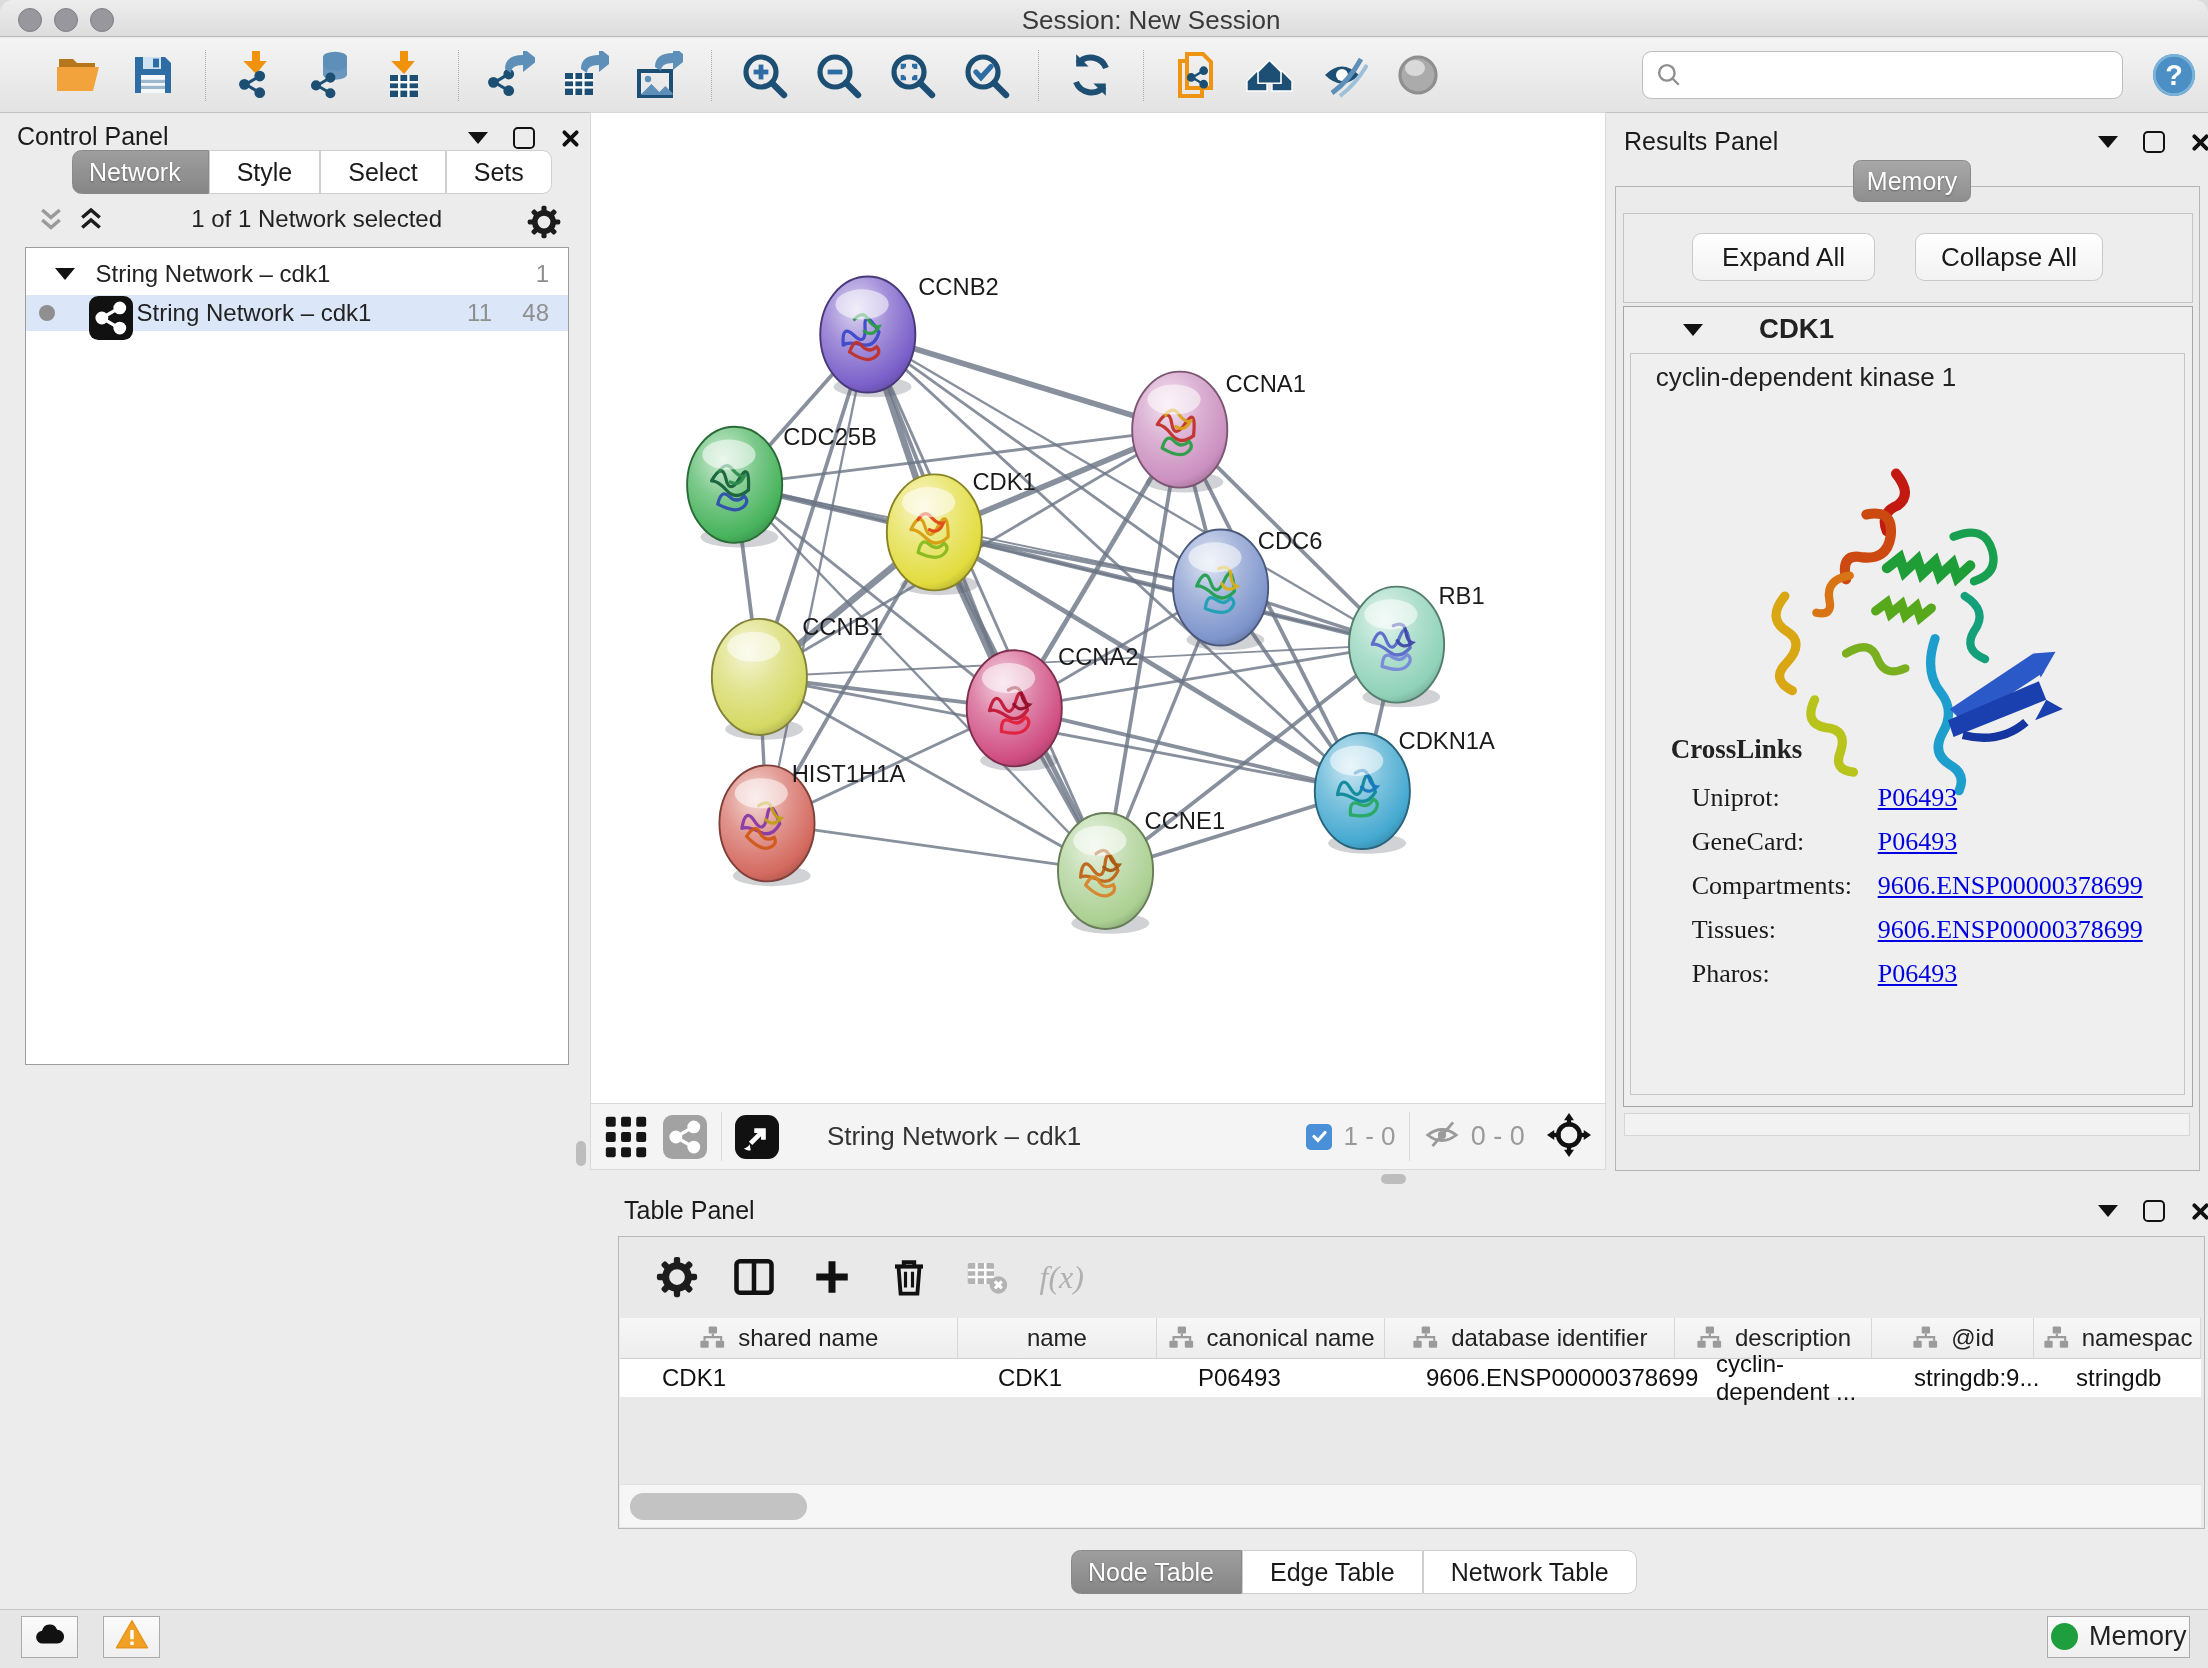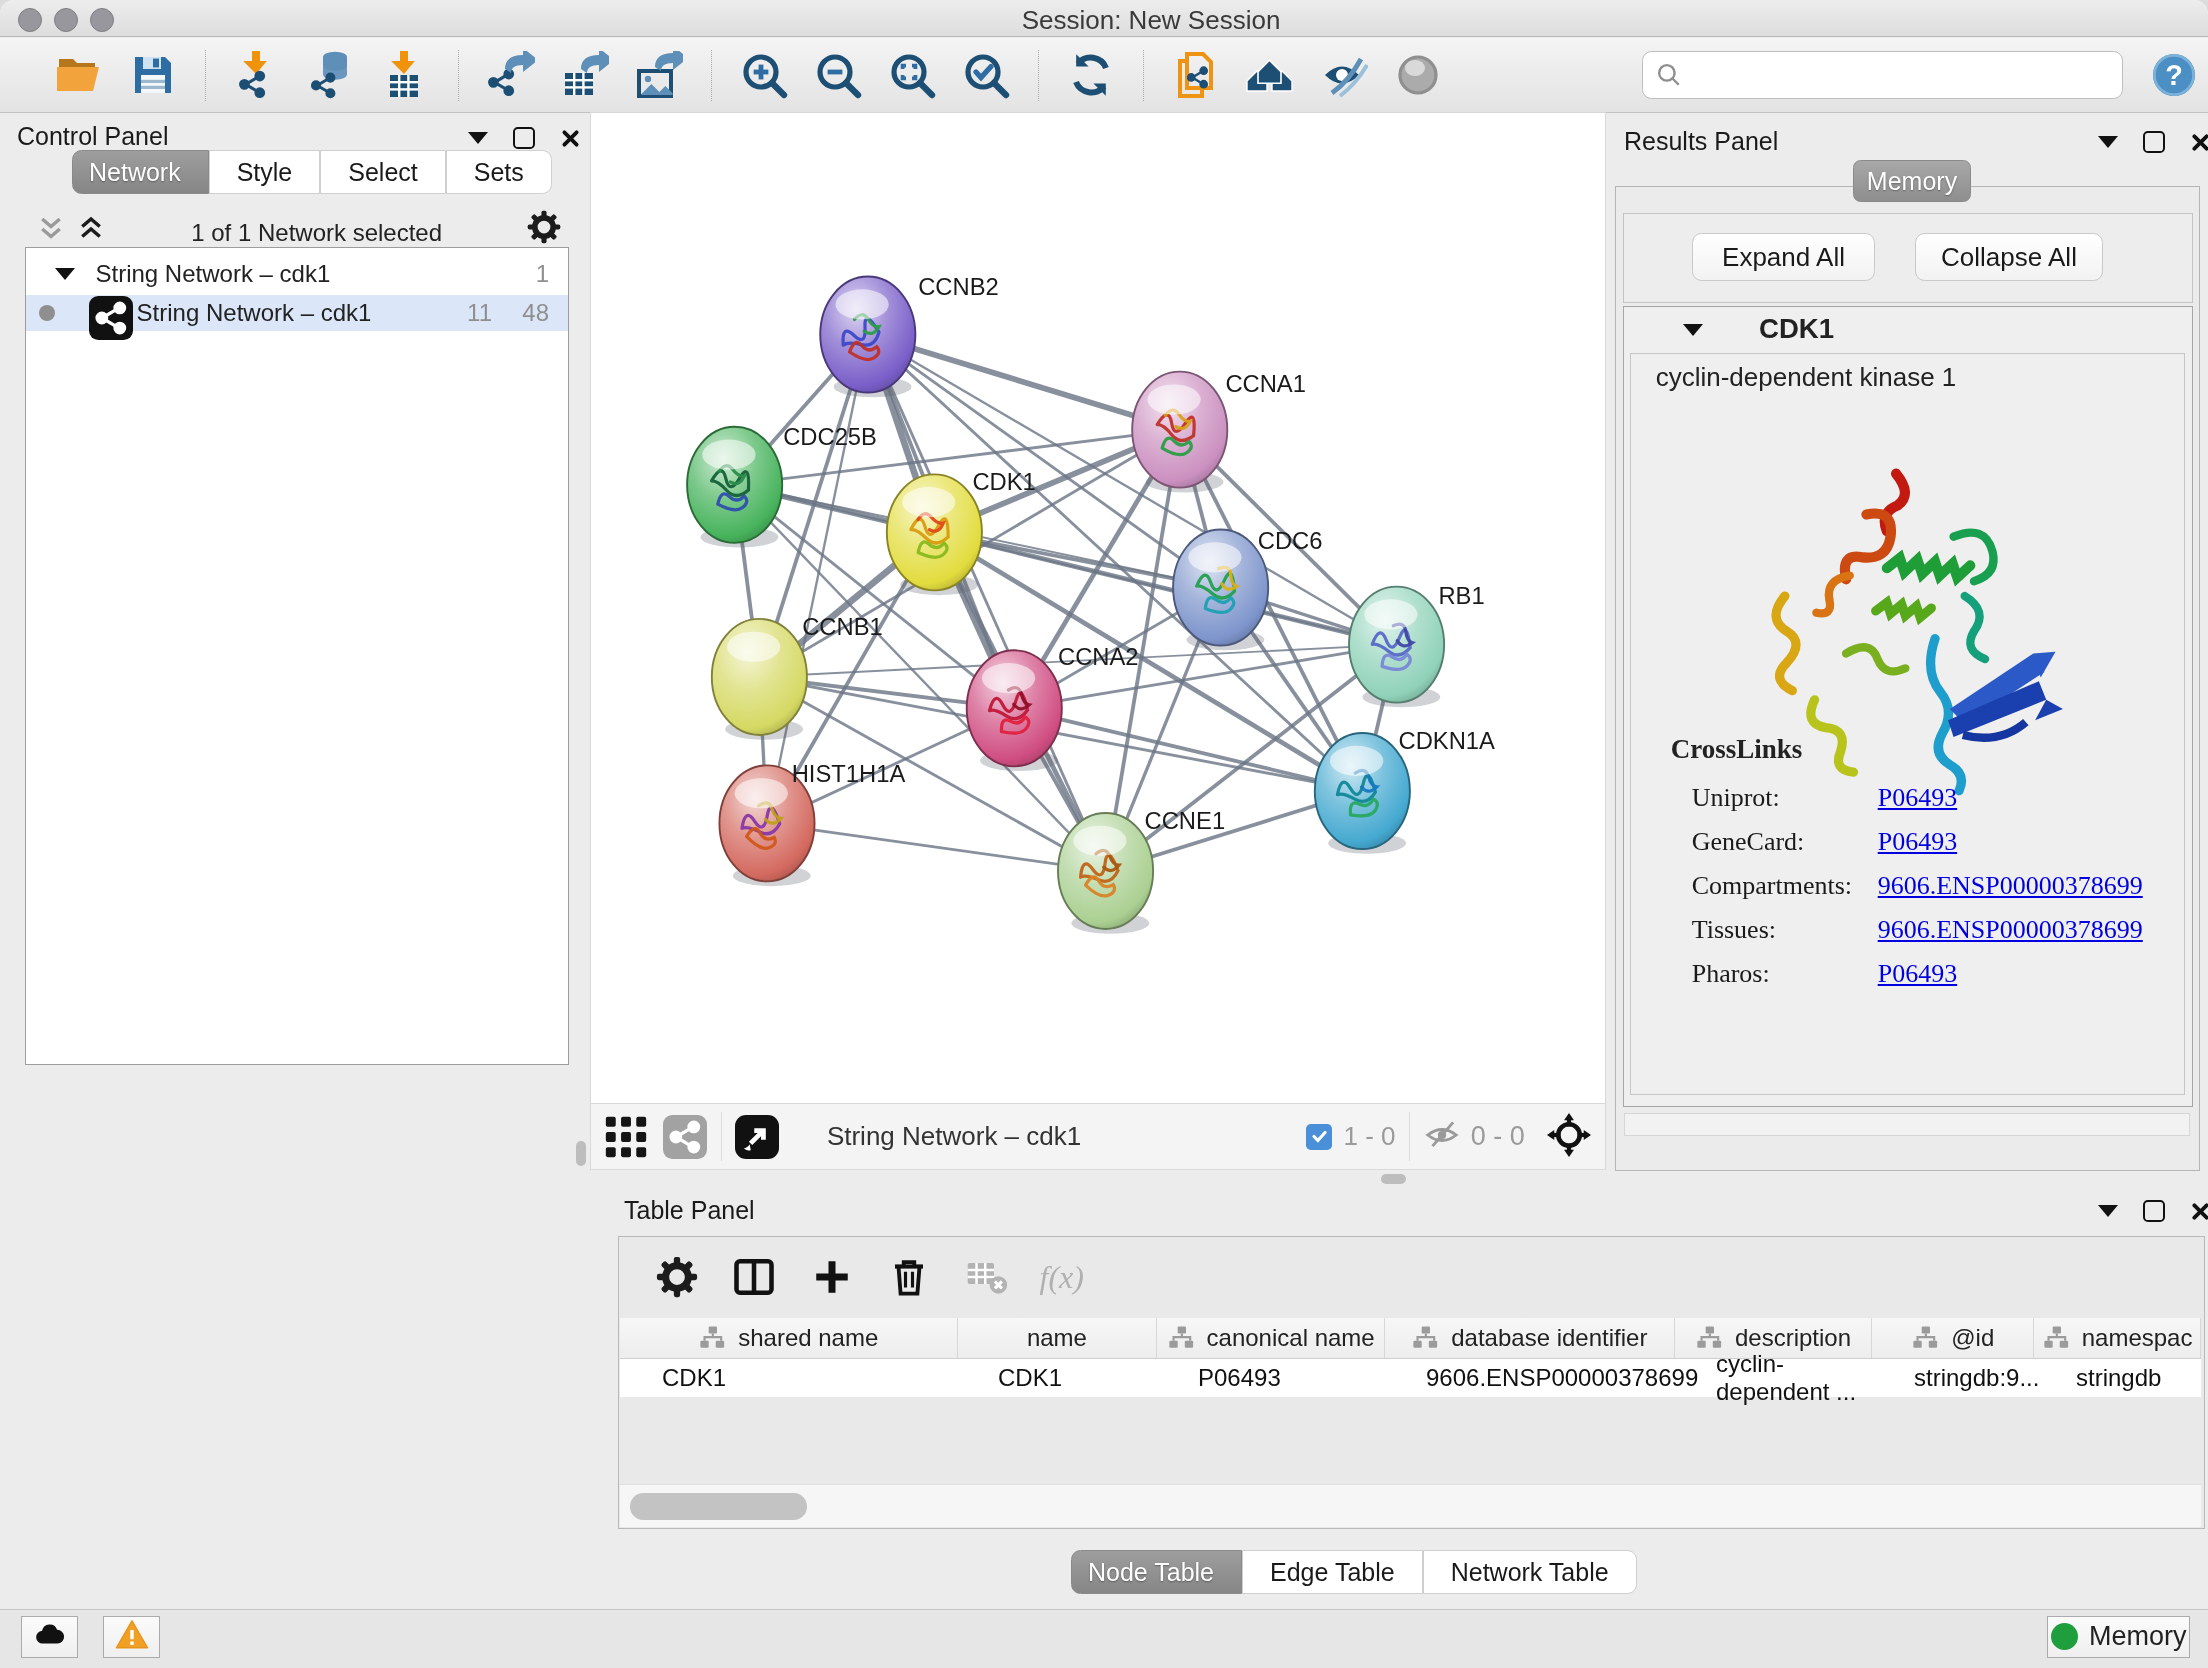--- a/index.html
+++ b/index.html
@@ -335,21 +335,21 @@
           </g>
         </svg>
       </span>
   </div>
   <div class="tabseg abs" style="left:72px;top:150px" id="cp-tabs">
       <div class="seg-tab active">Network</div>
       <div class="seg-tab">Style</div>
       <div class="seg-tab">Select</div>
       <div class="seg-tab">Sets</div>
     </div>
-  <div class="abs" style="left:25px;top:205px;width:544px;height:42px;background:#ececec;display:flex;align-items:flex-end">
+  <div class="abs" style="left:25px;top:205px;width:544px;height:42px;background:#ececec;display:flex;align-items:flex-start">
     <span style="margin-left:11.4px">
       <svg width="30" height="30" viewBox="0 0 24 24">
           <g fill="none" stroke="#9a9a9a" stroke-width="2.8">
             <path d="M5 4l7 6 7-6"></path>
             <path d="M5 12l7 6 7-6"></path>
           </g>
         </svg></span>
     <span style="margin-left:9.5px">
       <svg width="30" height="30" viewBox="0 0 24 24">
           <g fill="none" stroke="#1c1c1c" stroke-width="2.8">

